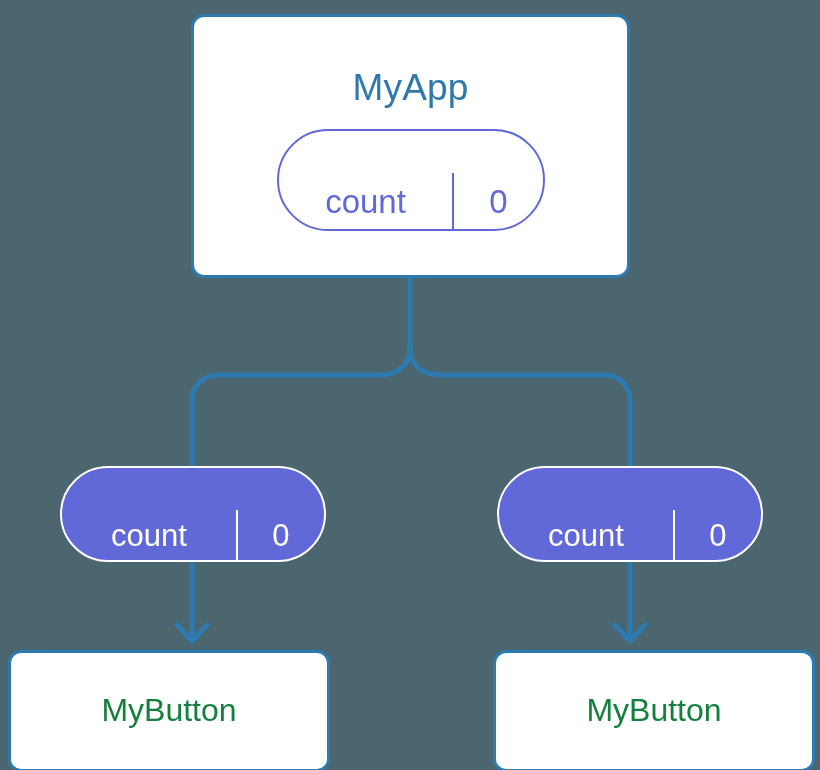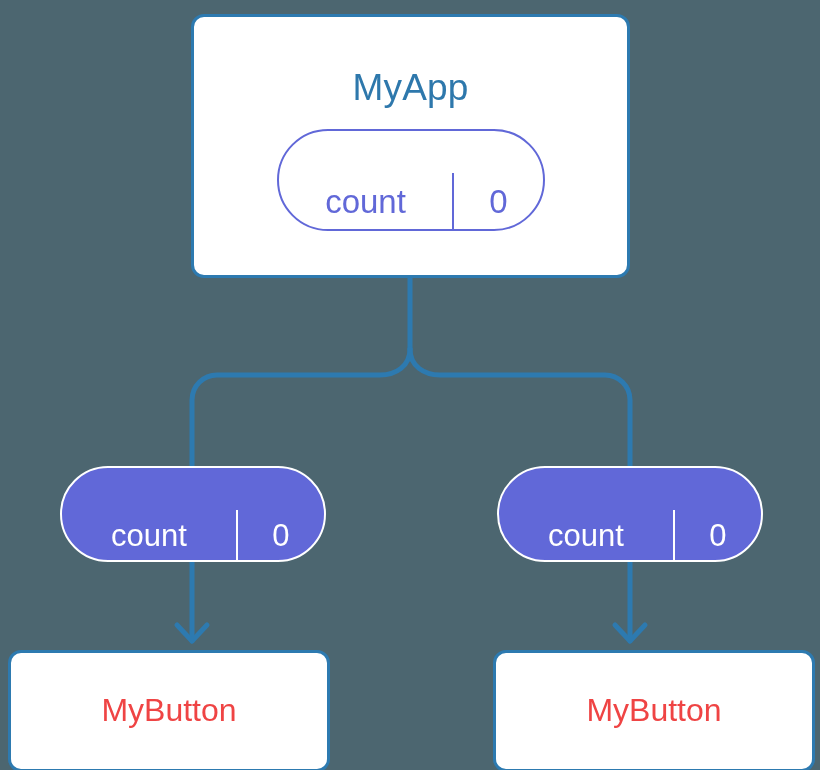--- a/index.html
+++ b/index.html
@@ -135,21 +135,21 @@
     background: #ffffff;
     border: 3px solid #2d7ab0;
     border-radius: 13px;
     display: flex;
     align-items: center;
     justify-content: center;
     z-index: 3;
   }
   .child-card .child-label {
     font-size: 32px;
-    color: #ef4444;
+    color: #15803d;
     line-height: 1;
     margin-top: -2px;
   }
   #left-button-card {
     left: 8px;
     top: 650px;
     width: 322px;
     height: 122px;
   }
   #right-button-card {

